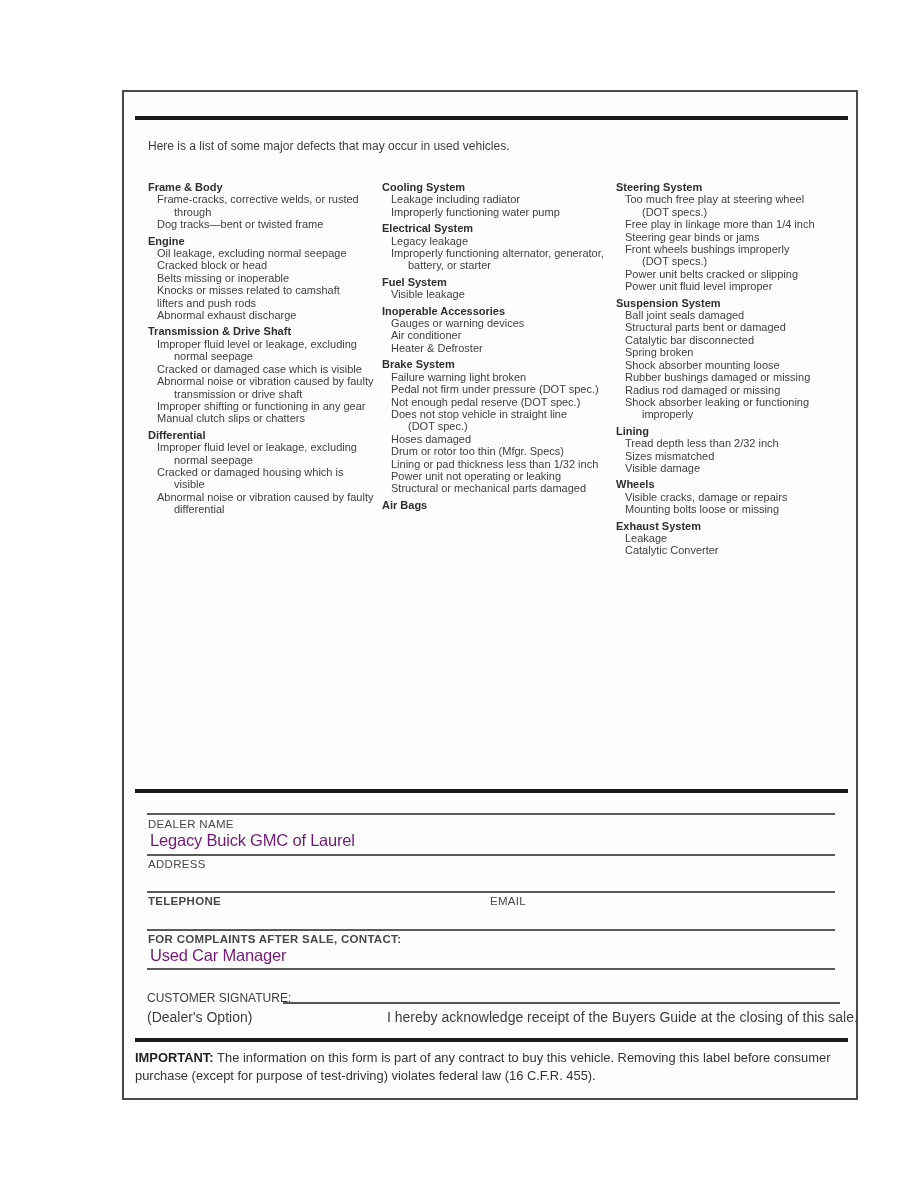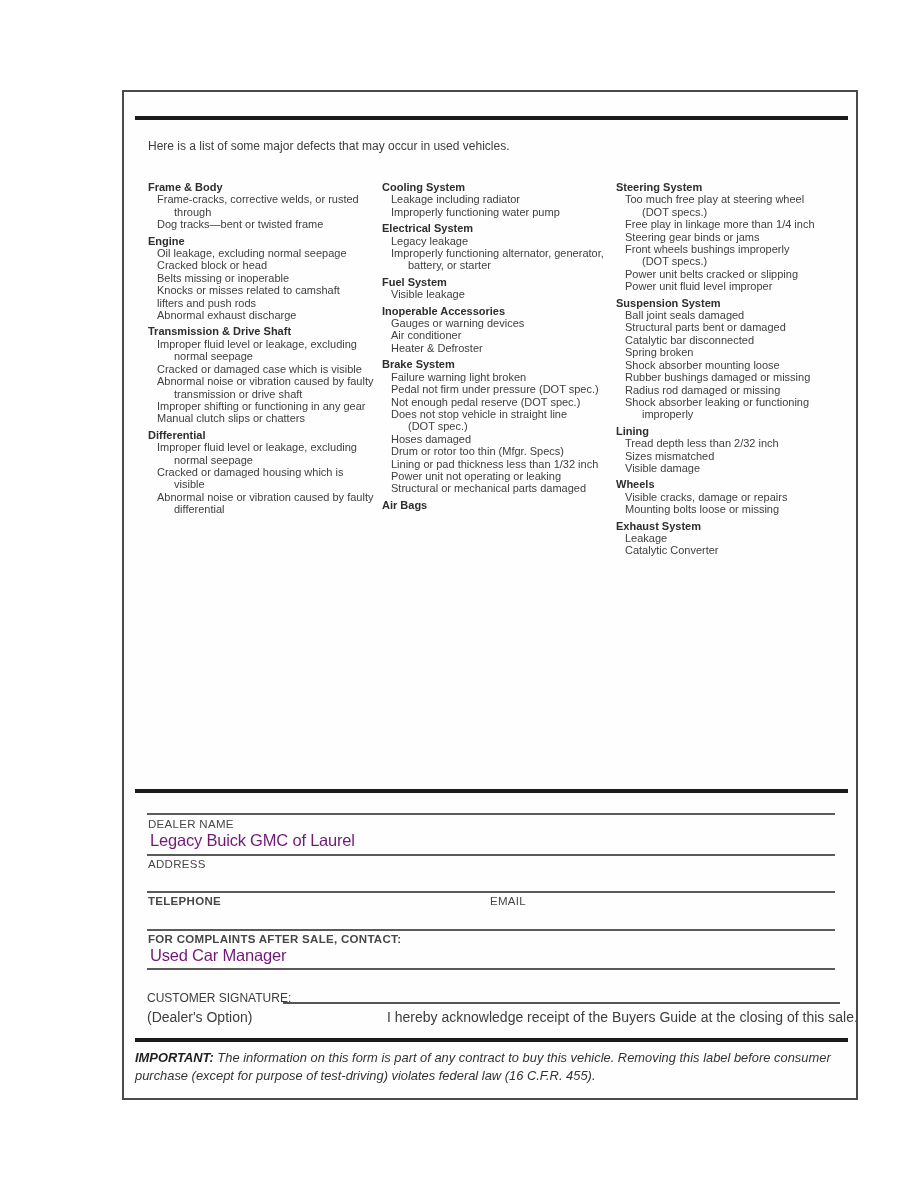--- a/index.html
+++ b/index.html
@@ -28,21 +28,21 @@
   .defcol .dl.h:first-child{margin-top:0;}
   .dl.i{padding-left:9px;}
   .dl.c{padding-left:26px;}
   .flabel{position:absolute;font-size:11.5px;letter-spacing:.3px;color:#474747;white-space:nowrap;}
   .fvalue{position:absolute;font-size:16.5px;color:#701a75;letter-spacing:-0.2px;white-space:nowrap;}
   .sig-label{position:absolute;font-size:12px;color:#3d3d3d;white-space:nowrap;}
   .sig-line{position:absolute;height:2px;background:#555;}
   .sig-caption{position:absolute;font-size:14px;color:#3d3d3d;white-space:nowrap;}
   .important{
     position:absolute;left:95px;top:1049px;width:698px;
-    font-size:12.9px;line-height:18px;color:#333;font-style:italic;
+    font-size:12.9px;line-height:18px;color:#333;
   }
   .important b{color:#1f1f1f;}
 </style>
 </head>
 <body>
 
 <div class="page">
   <div class="frame"></div>
 
   <div class="rule-thick" style="top:116px;"></div>

